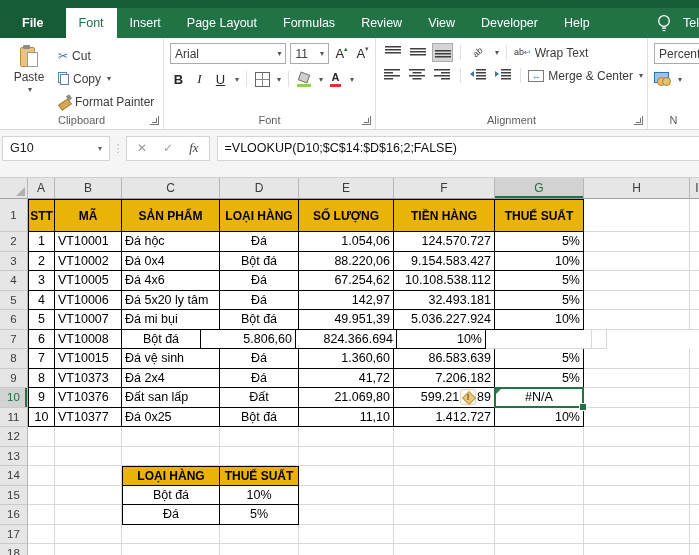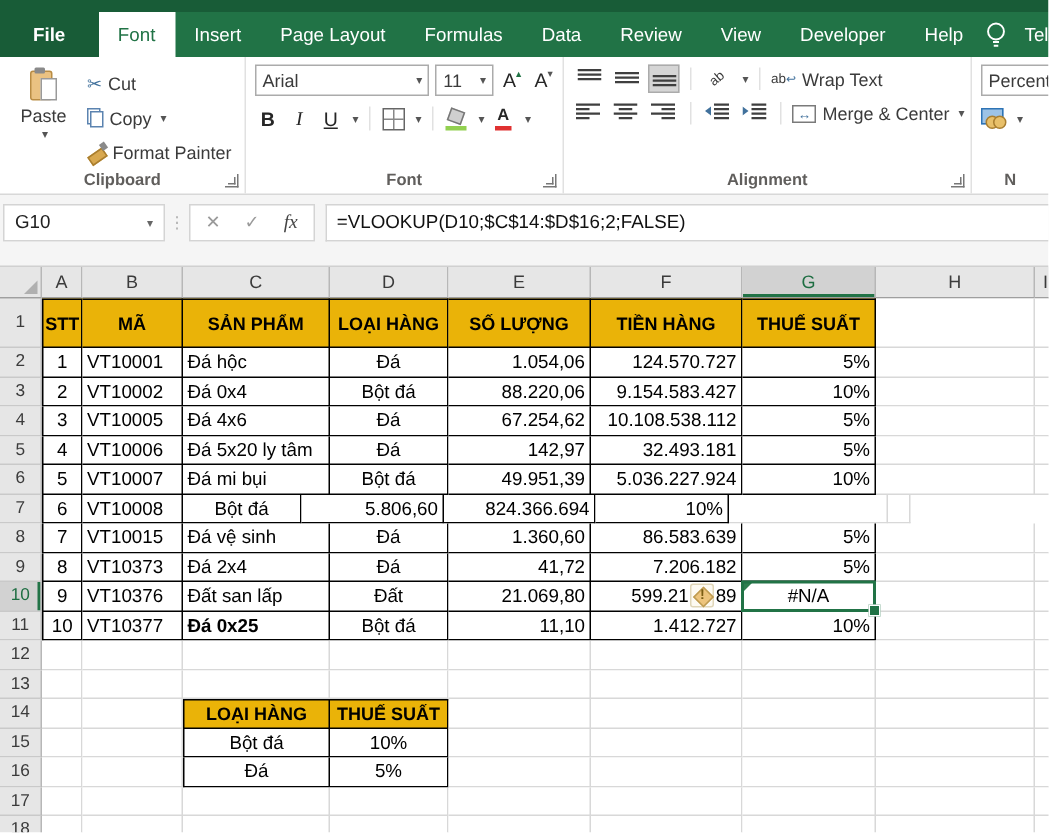--- a/index.html
+++ b/index.html
@@ -10,21 +10,21 @@
   .titlestrip{height:8px;background:#185C37;}
   .tabsrow{height:30px;background:#217346;display:flex;align-items:stretch;color:#fff;font-size:12.5px;}
   .tab{display:flex;align-items:center;padding:0 13px;white-space:nowrap;}
   .tab.file{background:#185C37;padding:0 22px;font-weight:bold;}
   .tab.active{background:#fff;color:#217346;}
   .tellme{margin-left:auto;display:flex;align-items:center;gap:12px;padding-right:0;white-space:nowrap;}
 
   
   .ribbon{height:92px;background:#fff;border-bottom:1px solid #d8d8d8;display:flex;position:relative;font-size:12px;color:#3b3b3b;box-sizing:border-box;}
   .group{position:relative;border-right:1px solid #e1e1e1;box-sizing:border-box;padding:5px 4px 18px 6px;flex:none;}
-  .gfoot{position:absolute;left:0;right:0;bottom:3px;text-align:center;font-size:11px;color:#605e5c;font-weight:bold;}
+  .gfoot{position:absolute;left:0;right:0;bottom:3px;text-align:center;font-size:11px;color:#605e5c;}
   .launcher{position:absolute;right:4px;bottom:4px;width:8px;height:8px;border-right:1px solid #777;border-bottom:1px solid #777;}
   .launcher::before{content:"";position:absolute;right:1px;bottom:1px;width:4px;height:4px;border-right:1px solid #777;border-bottom:1px solid #777;}
   .car{font-size:8px;color:#555;margin-left:2px;}
   .vsep{width:1px;background:#e1e1e1;align-self:stretch;margin:2px 3px;}
 
   
   .g-clip{width:164px;display:flex;}
   .paste{display:flex;flex-direction:column;align-items:center;gap:1px;width:46px;padding-top:2px;}
   .clipic{position:relative;width:18px;height:24px;}
   .clipic .board{position:absolute;left:0;top:2px;width:13px;height:18px;background:#EAC282;border:1px solid #B98D45;border-radius:2px;}
@@ -129,21 +129,20 @@
 <div class="app">
 
   <div class="titlestrip"></div>
 
   <div class="tabsrow">
     <div class="tab file">File</div>
     <div class="tab active">Font</div>
     <div class="tab">Insert</div>
     <div class="tab">Page Layout</div>
     <div class="tab">Formulas</div>
-    <div class="tab">Data</div>
     <div class="tab">Review</div>
     <div class="tab">View</div>
     <div class="tab">Developer</div>
     <div class="tab">Help</div>
     <div class="tellme">
       <svg width="14" height="19" viewBox="0 0 14 19">
         <circle cx="7" cy="7" r="5.3" fill="none" stroke="#fff" stroke-width="1.3"></circle>
         <line x1="5" y1="14" x2="9" y2="14" stroke="#fff" stroke-width="1.3"></line>
         <line x1="5.5" y1="16.5" x2="8.5" y2="16.5" stroke="#fff" stroke-width="1.3"></line>
       </svg>
@@ -520,21 +519,21 @@
           <div class="sel-box"></div>
           <div class="fill-handle"></div>
         </div>
         <div class="cell empty" style="width: 106px;"></div>
         <div class="cell empty" style="width: 15px;"></div>
       </div>
       <div class="sheet-row" style="height: 19.5px;">
         <div class="rowhdr">11</div>
         <div class="cell tb tb-left c-center" style="width: 27px;">10</div>
         <div class="cell tb c-left" style="width: 67px;">VT10377</div>
-        <div class="cell tb c-left" style="width: 98px; font-weight: bold;">Đá 0x25</div>
+        <div class="cell tb c-left" style="width: 98px;">Đá 0x25</div>
         <div class="cell tb c-center" style="width: 79px;">Bột đá</div>
         <div class="cell tb c-right" style="width: 95px;">11,10</div>
         <div class="cell tb c-right" style="width: 101px;">1.412.727</div>
         <div class="cell tb c-right" style="width: 89px;">
           <span>10%</span>
         </div>
         <div class="cell empty" style="width: 106px;"></div>
         <div class="cell empty" style="width: 15px;"></div>
       </div>
       <div class="sheet-row" style="height: 19.5px;">

